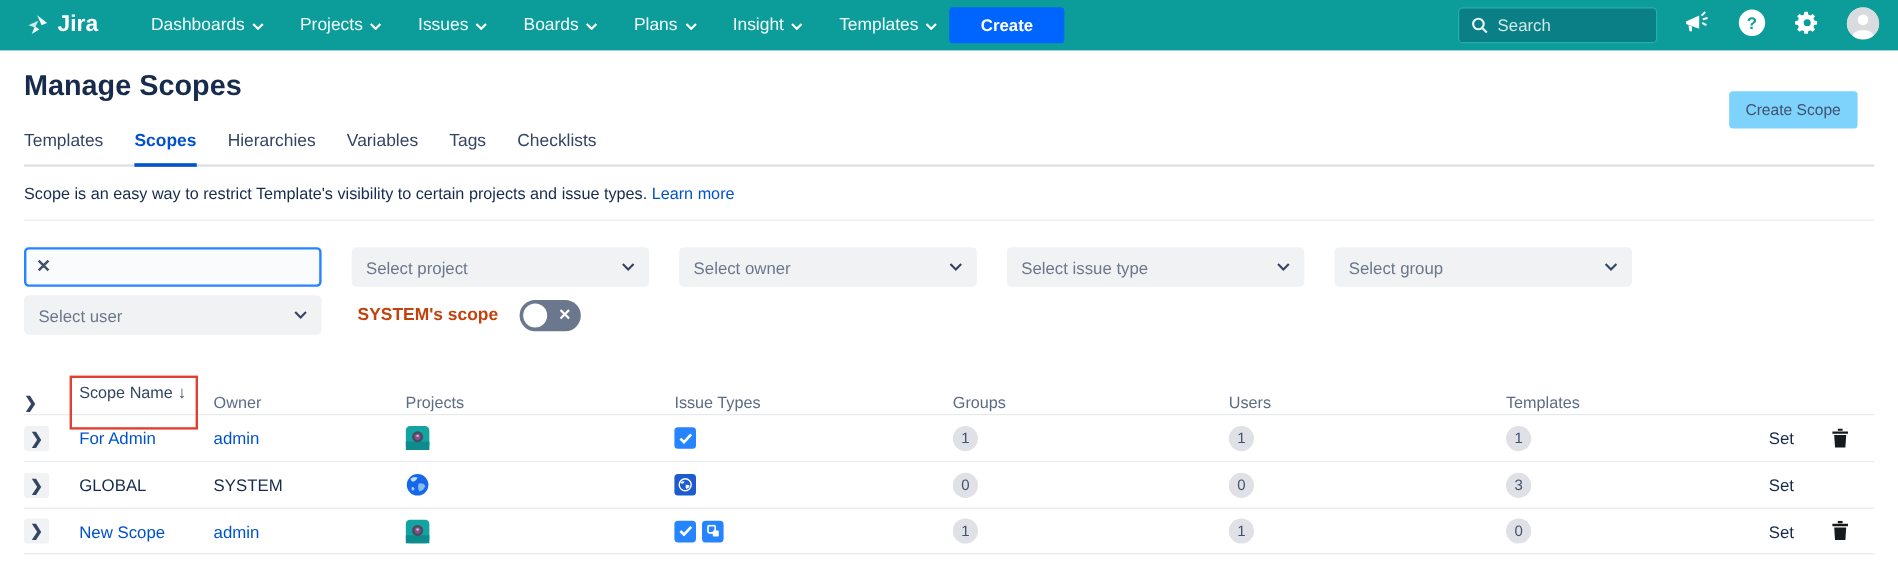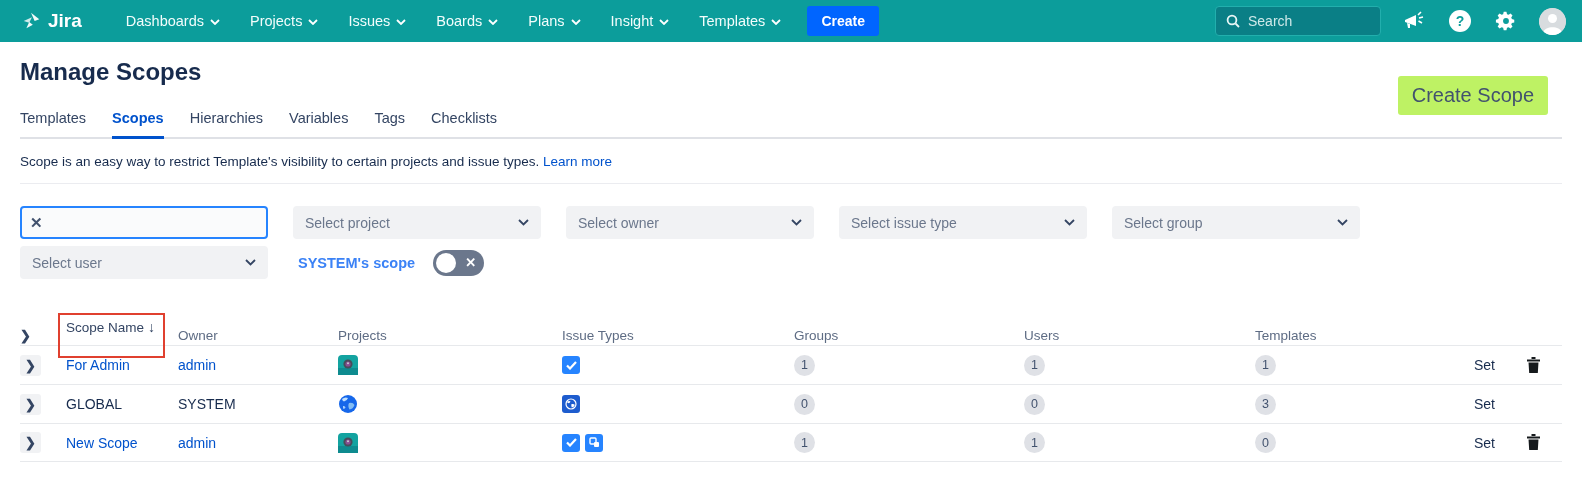--- a/index.html
+++ b/index.html
@@ -4,51 +4,51 @@
 <style>
   * { margin:0; padding:0; box-sizing:border-box; }
   html,body { width:1582px; height:485px; background:#fff; font-family:"Liberation Sans", sans-serif; overflow:hidden; }
 
   
   .topnav { height:42px; background:#0C9D9B; display:flex; align-items:center; padding:0 16px 0 20px; color:#fff; }
   .logo { display:flex; align-items:center; gap:6px; font-size:19px; font-weight:bold; color:#fff; margin-right:44px; cursor:pointer; }
   .menu { display:flex; align-items:flex-start; gap:30px; }
   .menu-item { display:flex; align-items:center; gap:6px; font-size:14.5px; color:#F3FDFC; cursor:pointer; white-space:nowrap; }
   .menu-item svg { margin-top:2px; }
-  .create-btn { margin-left:26px; background:#0065FF; color:#fff; border:none; border-radius:3px; font-size:14px; font-weight:600; padding:7px 14px; cursor:pointer; font-family:inherit; }
-  .nav-right { margin-left:auto; display:flex; align-items:center; gap:20px; }
+  .create-btn { margin-left:10px; background:#0065FF; color:#fff; border:none; border-radius:3px; font-size:14px; font-weight:600; padding:7px 26px; cursor:pointer; font-family:inherit; }
+  .nav-right { margin-left:auto; display:flex; gap:20px; }
   .search-box { display:flex; align-items:center; gap:8px; background:#0A7F86; border:1px solid #22AFAD; border-radius:4px; height:30px; width:166px; padding:0 10px; }
   .search-box input { background:transparent; border:none; outline:none; color:#E8F6F6; font-size:14px; width:110px; font-family:inherit; }
   .search-box input::placeholder { color:#CFE9E9; }
   .nav-icon { width:26px; height:26px; display:flex; align-items:center; justify-content:center; cursor:pointer; }
   .avatar { width:27px; height:27px; border-radius:50%; background:#D8DCDF; display:flex; align-items:center; justify-content:center; overflow:hidden; cursor:pointer; }
 
   
   .page { padding:16px 20px 0 20px; position:relative; }
   .page-title { font-size:24px; font-weight:bold; color:#172B4D; }
 
   .tabs-row { display:flex; align-items:flex-end; gap:26px; margin-top:24px; border-bottom:2px solid #DFE1E6; position:relative; }
   .tab { font-size:14.5px; color:#344563; padding-bottom:10px; cursor:pointer; border-bottom:3px solid transparent; margin-bottom:-2px; }
   .tab.active { color:#0052CC; font-weight:bold; border-bottom:3px solid #0052CC; }
-  .create-scope-btn { position:absolute; right:14px; top:-34px; background:#bef264; border:none; border-radius:3px; color:#42526E; font-size:20px; padding:8px 14px; cursor:pointer; font-family:inherit; }
+  .create-scope-btn { position:absolute; right:14px; top:-34px; background:#7dd3fc; border:none; border-radius:3px; color:#42526E; font-size:13px; padding:8px 14px; cursor:pointer; font-family:inherit; }
 
   .description { padding:15px 0 14px 0; font-size:13.5px; color:#172B4D; border-bottom:1px solid #EBECF0; }
   .description a { color:#0052CC; text-decoration:none; cursor:pointer; }
 
   
   .filters { margin-top:22px; }
   .filter-row { display:flex; align-items:center; gap:25px; }
   .filter-row + .filter-row { margin-top:7px; }
   .name-input { width:248px; height:33px; border:2px solid #2684FF; border-radius:4px; background:#FAFBFC; display:flex; align-items:center; padding:0 10px 0 8px; }
   .name-input input { flex:1; border:none; outline:none; background:transparent; font-size:14px; color:#344563; font-family:inherit; }
   .name-input input::placeholder { color:#6B778C; }
   .clear-x { color:#42526E; font-size:15px; font-weight:bold; cursor:pointer; line-height:1; }
   .select { width:248px; height:33px; background:#F1F2F4; border-radius:4px; display:flex; align-items:center; justify-content:space-between; padding:0 12px; font-size:14px; color:#6B778C; cursor:pointer; }
   .toggle-group { display:flex; align-items:center; gap:18px; margin-left:5px; }
-  .toggle-label { font-size:14.5px; font-weight:bold; color:#3b82f6; }
+  .toggle-label { font-size:14.5px; font-weight:bold; color:#c2410c; }
   .toggle { width:51px; height:26px; border-radius:13px; background:#6B778C; position:relative; cursor:pointer; display:flex; align-items:center; }
   .toggle .knob { position:absolute; left:3px; width:20px; height:20px; border-radius:50%; background:#fff; }
   .toggle .off-x { position:absolute; right:8px; color:#fff; font-size:13px; font-weight:bold; }
 
   
   .scopes-table { margin-top:34px; }
   .trow { display:grid; grid-template-columns:46px 112px 160px 224px 232px 230px 231px 1fr 52px 36px; align-items:center; }
   .thead { height:32px; color:#5E6C84; font-size:13.5px; }
   .thead .sortcol { color:#344563; display:flex; align-items:center; gap:4px; }
   .redbox { display:inline-flex; align-items:center; gap:4px; border:2px solid #E0402F; padding:4px 8px 21px 6px; margin-left:-8px; }

